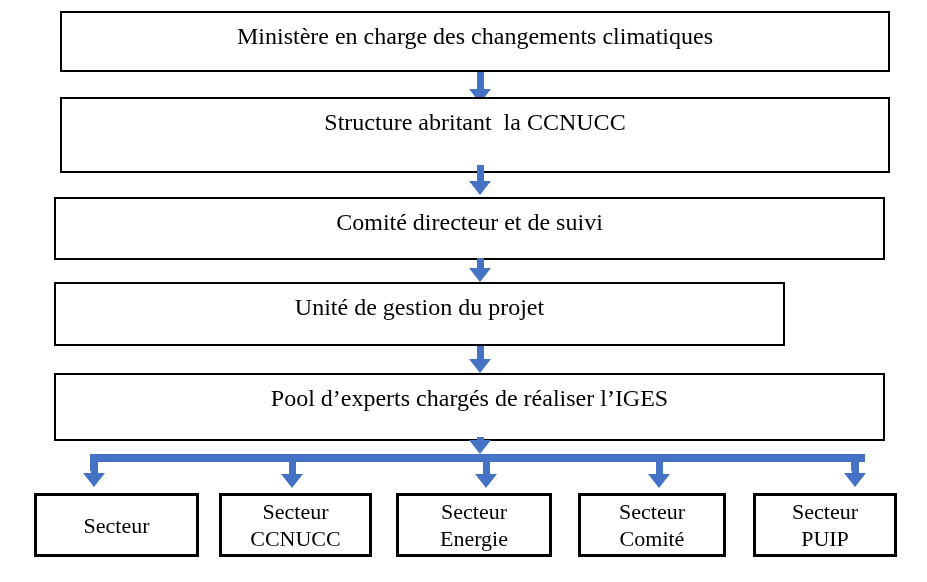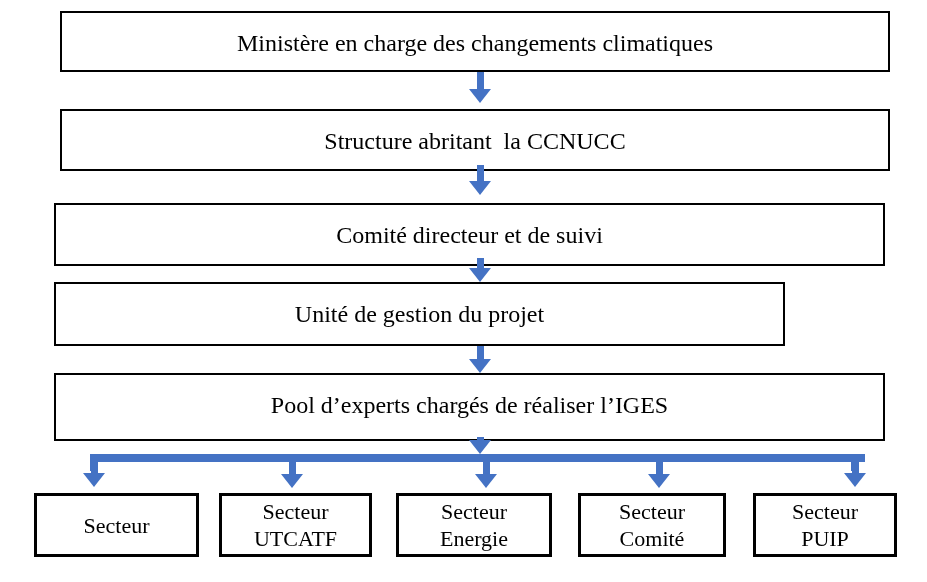--- a/index.html
+++ b/index.html
@@ -20,21 +20,21 @@
   .level-box{
     position:absolute;
     border:2px solid var(--border);
     background:#ffffff;
     display:flex;
     justify-content:center;
     align-items:flex-start;
     box-sizing:border-box;
   }
   .level-box .box-label{
-    padding-top:16px;
+    padding-top:9px;
     font-size:24px;
     line-height:28px;
     white-space:pre-wrap;
     text-align:center;
   }
   
   .sector-box{
     position:absolute;
     border:3px solid var(--border);
     background:#ffffff;
@@ -88,30 +88,30 @@
 
   <div class="level-box" style="left:60px;top:11px;width:830px;height:61px">
     <span class="box-label">Ministère en charge des changements climatiques</span>
   </div>
 
   <div class="varrow" style="left:469px;top:72px;width:22px;height:31px">
     <div class="stem"></div>
     <div class="head"></div>
   </div>
 
-  <div class="level-box" style="left:60px;top:109px;width:830px;height:62px">
+  <div class="level-box" style="left:60px;top:97px;width:830px;height:76px">
     <span class="box-label">Structure abritant  la CCNUCC</span>
   </div>
 
   <div class="varrow" style="left:469px;top:165px;width:22px;height:30px">
     <div class="stem"></div>
     <div class="head"></div>
   </div>
 
-  <div class="level-box" style="left:54px;top:203px;width:831px;height:63px">
+  <div class="level-box" style="left:54px;top:197px;width:831px;height:63px">
     <span class="box-label">Comité directeur et de suivi</span>
   </div>
 
   <div class="varrow" style="left:469px;top:258px;width:22px;height:24px">
     <div class="stem"></div>
     <div class="head"></div>
   </div>
 
   <div class="level-box" style="left:54px;top:282px;width:731px;height:64px">
     <span class="box-label">Unité de gestion du projet</span>
@@ -154,21 +154,21 @@
   <div class="varrow" style="left:844px;top:471px;width:22px;height:16px">
     <div class="stem"></div>
     <div class="head"></div>
   </div>
 
   <div class="sector-box" style="left:34px;width:165px">
     <span class="line">Secteur</span>
   </div>
   <div class="sector-box" style="left:219px;width:153px">
     <span class="line">Secteur</span>
-    <span class="line">UTCATF</span>
+    <span class="line">CCNUCC</span>
   </div>
   <div class="sector-box" style="left:396px;width:156px">
     <span class="line">Secteur</span>
     <span class="line">Energie</span>
   </div>
   <div class="sector-box" style="left:578px;width:148px">
     <span class="line">Secteur</span>
     <span class="line">Comité</span>
   </div>
   <div class="sector-box" style="left:753px;width:144px">

